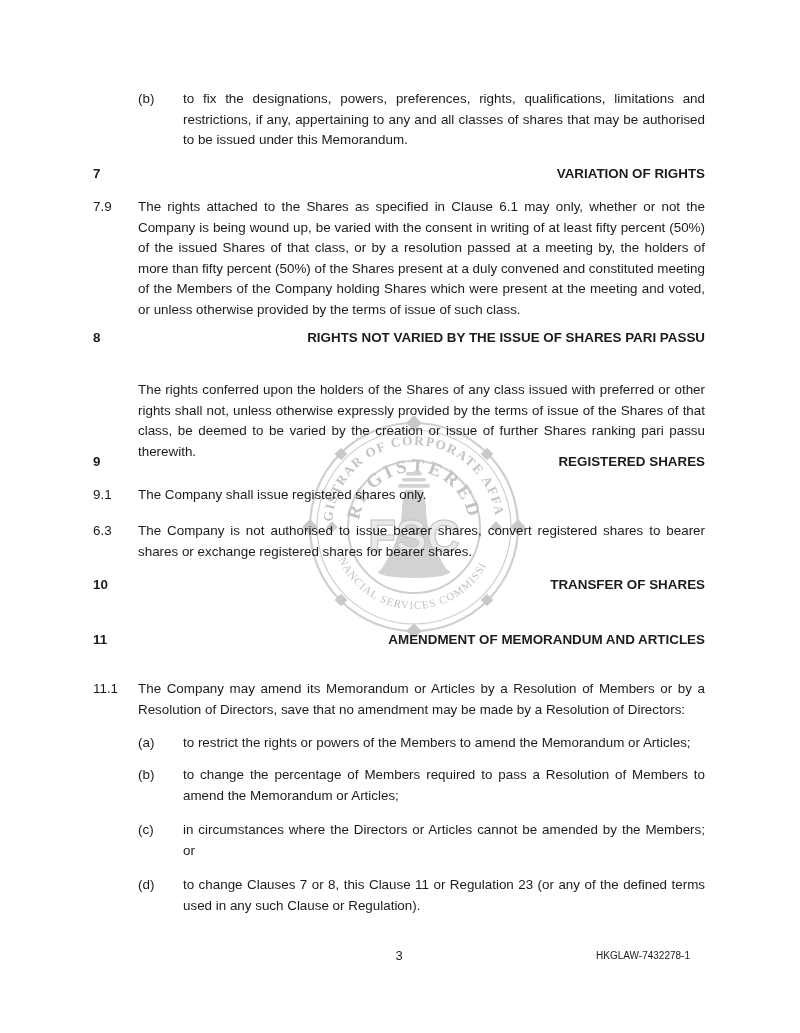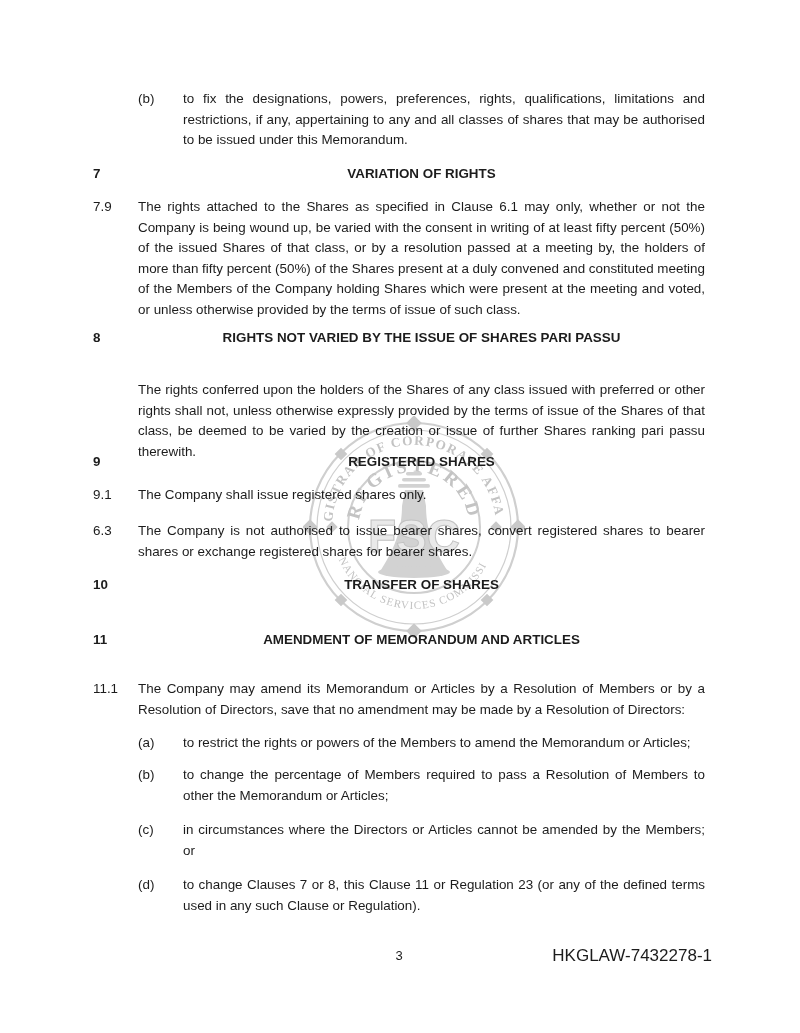--- a/index.html
+++ b/index.html
@@ -14,31 +14,31 @@
   .content { position:absolute; inset:0; z-index:1; }
 
   .blk {
     position:absolute; left:93px; width:612px;
     display:flex; align-items:flex-start;
     font-size:13.4px; line-height:20.5px;
   }
   .blk .num { flex:0 0 45px; }
   .blk .txt { flex:1 1 auto; text-align:justify; }
   .blk.heading { font-weight:bold; }
-  .blk.heading .txt { text-align:center; }
+  .blk.heading .txt { text-align:right; }
   .blk.sub { left:138px; width:567px; }
   .blk.sub .num { flex:0 0 45px; }
 
   .footer-page {
     position:absolute; left:93px; top:946px; width:612px;
     text-align:center; font-size:13px; line-height:20px;
   }
   .footer-ref {
-    position:absolute; right:88px; top:948px;
-    font-size:17px; line-height:16px;
+    position:absolute; right:110px; top:948px;
+    font-size:10px; line-height:16px;
   }
 
   
   .seal-line { fill:none; stroke:#cfcfcf; }
   .seal-orn  { fill:#c9c9c9; }
   .seal-txt  { fill:#c3c3c3; font-family:"Liberation Serif", serif; }
 </style>
 </head>
 <body>
 
@@ -151,21 +151,21 @@
       <span class="txt">The Company may amend its Memorandum or Articles by a Resolution of Members or by a Resolution of Directors, save that no amendment may be made by a Resolution of Directors:</span>
     </div>
 
     <div class="blk sub" style="top:733px">
       <span class="num">(a)</span>
       <span class="txt">to restrict the rights or powers of the Members to amend the Memorandum or Articles;</span>
     </div>
 
     <div class="blk sub" style="top:765px">
       <span class="num">(b)</span>
-      <span class="txt">to change the percentage of Members required to pass a Resolution of Members to other the Memorandum or Articles;</span>
+      <span class="txt">to change the percentage of Members required to pass a Resolution of Members to amend the Memorandum or Articles;</span>
     </div>
 
     <div class="blk sub" style="top:820px">
       <span class="num">(c)</span>
       <span class="txt">in circumstances where the Directors or Articles cannot be amended by the Members; or</span>
     </div>
 
     <div class="blk sub" style="top:875px">
       <span class="num">(d)</span>
       <span class="txt">to change Clauses 7 or 8, this Clause 11 or Regulation 23 (or any of the defined terms used in any such Clause or Regulation).</span>

